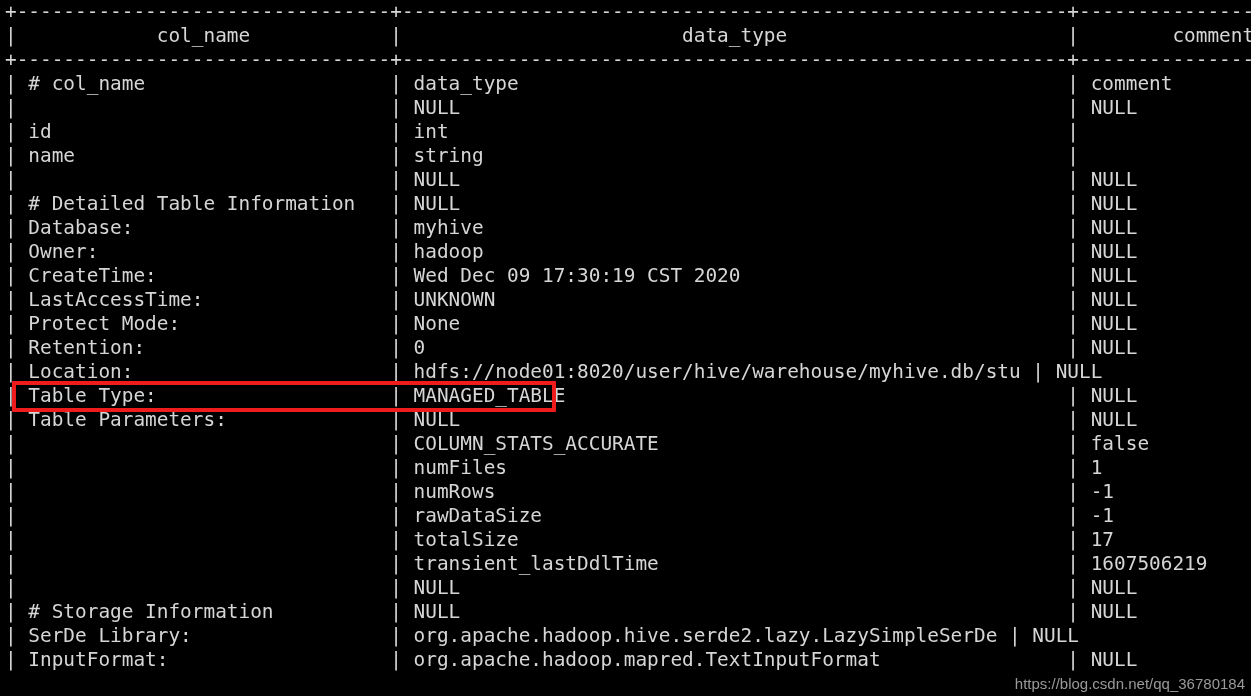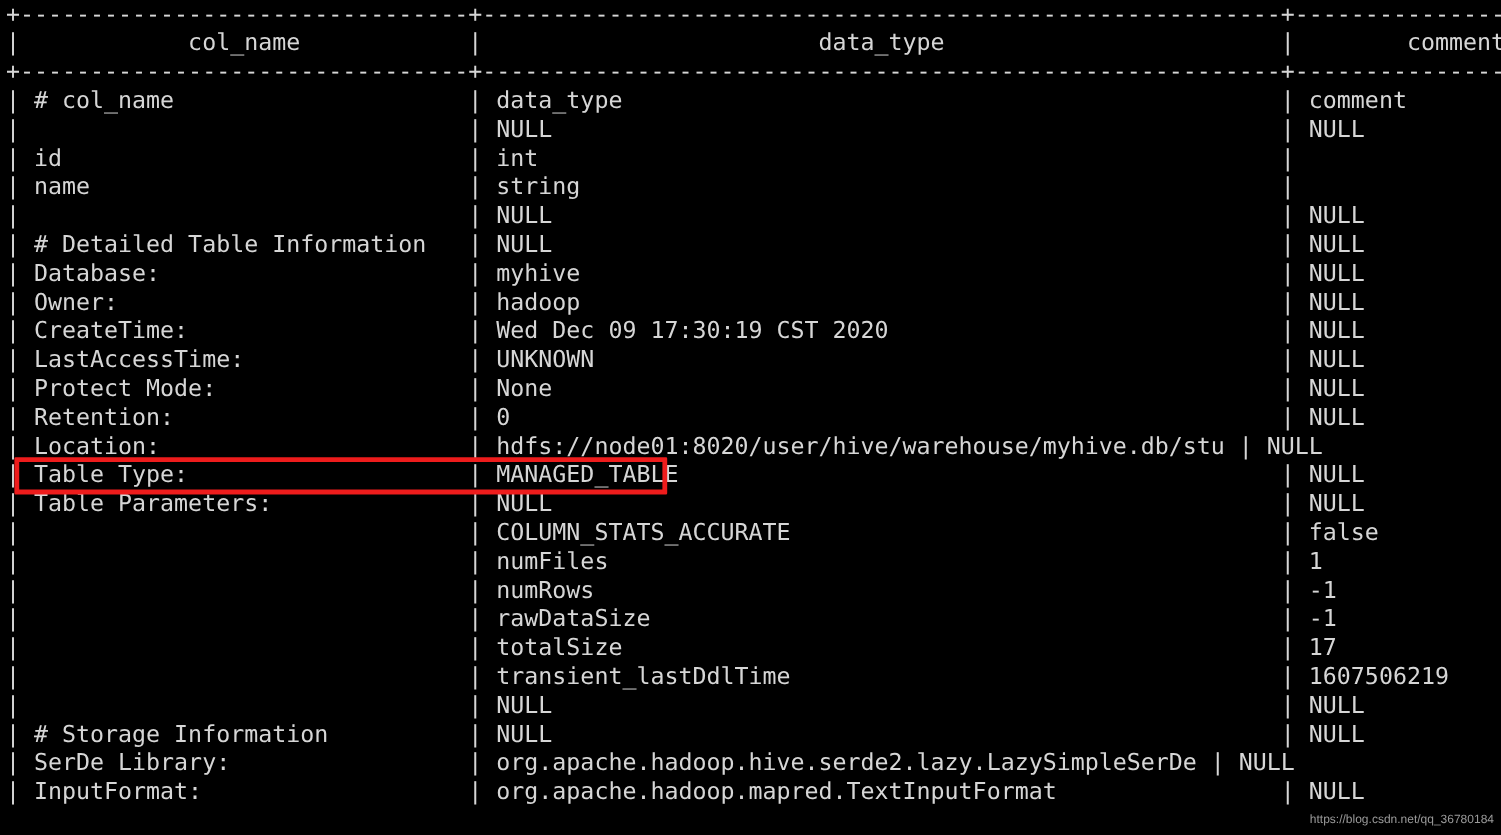--- a/index.html
+++ b/index.html
@@ -53,21 +53,21 @@
     box-sizing: border-box;
     border-radius: 1px;
     pointer-events: none;
   }
 
   #watermark {
     position: absolute;
     right: 6px;
     bottom: 3px;
     font-family: "Liberation Sans", "DejaVu Sans", sans-serif;
-    font-size: 10px;
+    font-size: 15px;
     line-height: 18px;
     color: #9a9a9a;
     white-space: pre;
   }
 </style>
 </head>
 <body>
 
 <div id="terminal">
   <div id="term-lines">

